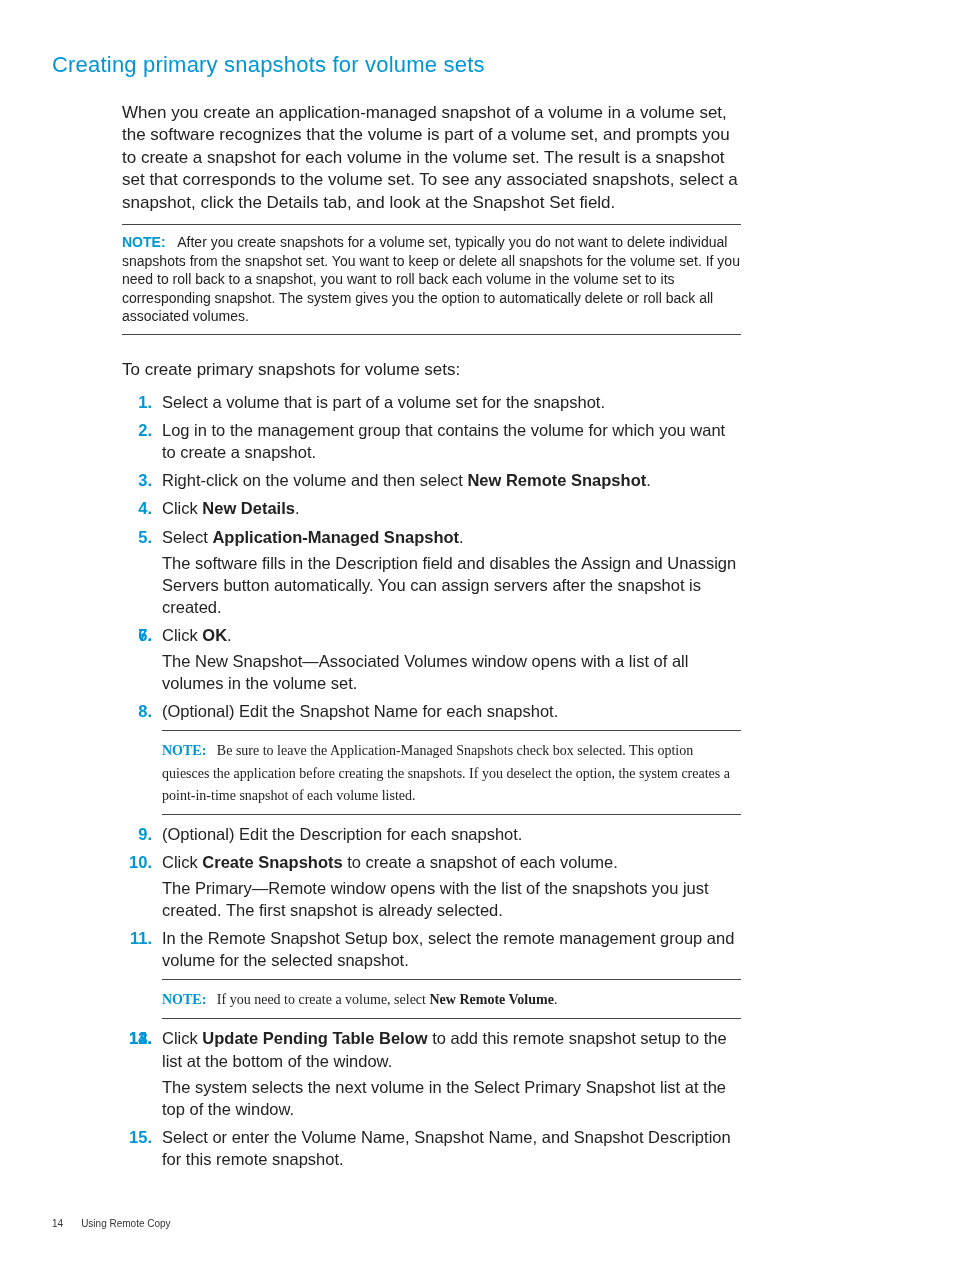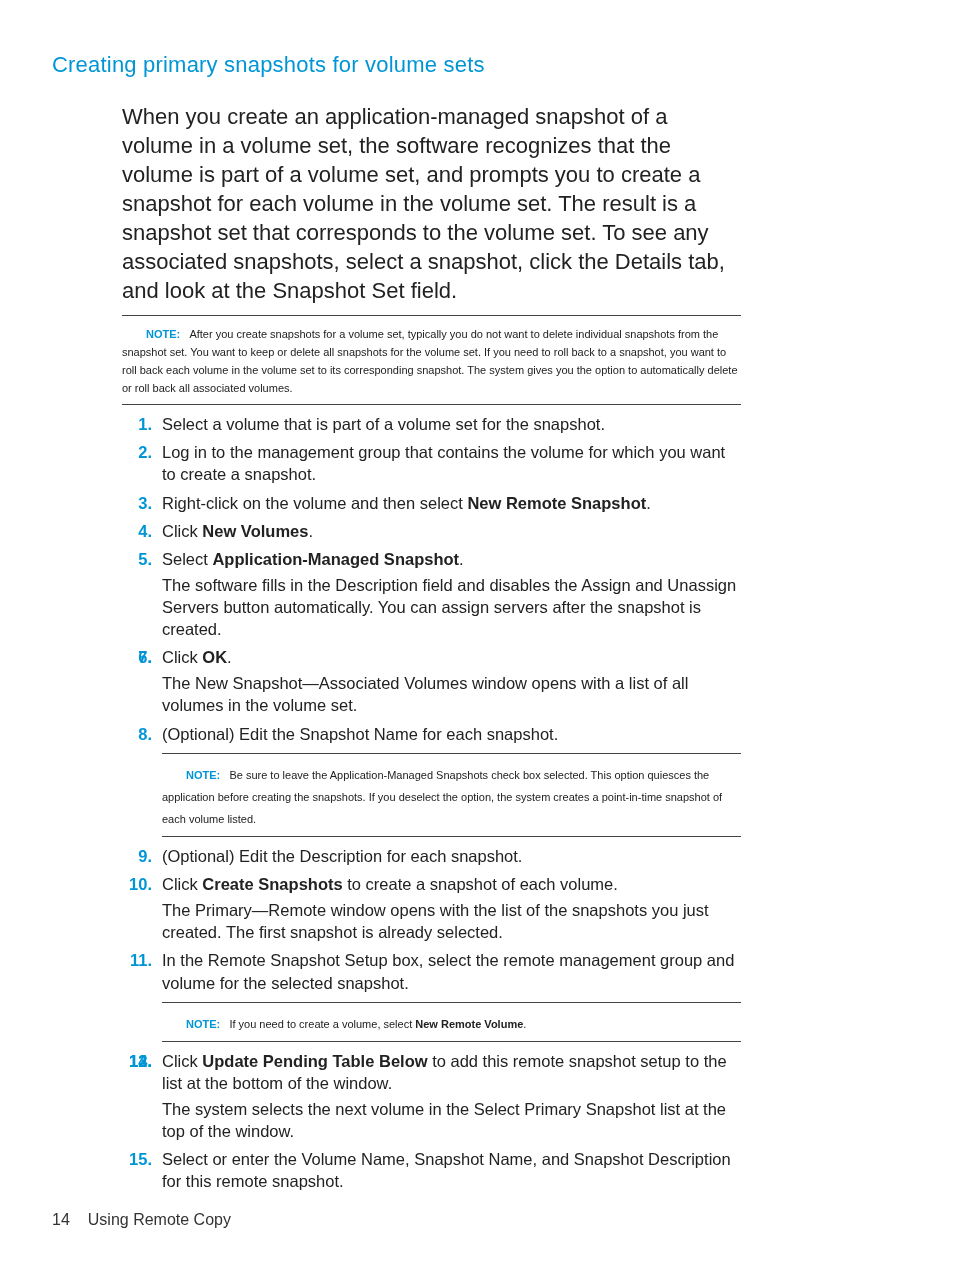--- a/index.html
+++ b/index.html
@@ -24,37 +24,37 @@
     font-weight: 400;
     font-size: 22px;
     margin: 0 0 12px 0;
     letter-spacing: 0.2px;
   }
   .body-indent {
     margin-left: 70px;
   }
   p {
     margin: 24px 0 10px 0;
-    font-size: 22px;
+    font-size: 17px;
     line-height: 1.32;
   }
   .italic { font-style: italic; }
   .hr {
     border: none;
     border-top: 1px solid #444;
     margin: 8px 0;
   }
   .note-block {
     margin: 4px 0;
   }
   .note-label {
     color: #0096d6;
     font-weight: 700;
   }
-  .note-text { font-size: 11px; line-height: 1.32; margin-left: 24px; }
+  .note-text { font-size: 14px; line-height: 1.32; }
   ol.steps {
     list-style: none;
     padding: 0;
     margin: 6px 0 0 0;
   }
   ol.steps > li {
     position: relative;
     padding-left: 40px;
     margin: 4px 0 6px 0;
     font-size: 16.5px;
@@ -68,51 +68,53 @@
     text-align: right;
     color: #0096d6;
     font-weight: 700;
   }
   .b { font-weight: 700; }
   .li-para {
     margin: 4px 0 4px 0;
   }
   .li-note {
     margin: 8px 0 8px 0;
+    font-family: Liberation Serif, serif;
   }
   .footer {
     position: absolute;
     bottom: 42px;
     left: 52px;
-    font-size: 16px;
+    font-size: 10px;
     color: #333;
   }
   .footer .pn { margin-right: 18px; }
 </style>
 </head>
 <body>
 
 <div class="page">
   <h2 class="section-title">Creating primary snapshots for volume sets</h2>
 
   <div class="body-indent">
     <p>When you create an application-managed snapshot of a volume in a volume set, the software recognizes that the volume is part of a volume set, and prompts you to create a snapshot for each volume in the volume set. The result is a snapshot set that corresponds to the volume set. To see any associated snapshots, select a snapshot, click the Details tab, and look at the Snapshot Set field.</p>
 
     <hr class="hr">
     <div class="note-block">
       <span class="note-text"><span class="note-label">NOTE:</span>&nbsp;&nbsp;&nbsp;<span>After you create snapshots for a volume set, typically you do not want to delete individual snapshots from the snapshot set. You want to keep or delete all snapshots for the volume set. If you need to roll back to a snapshot, you want to roll back each volume in the volume set to its corresponding snapshot. The system gives you the option to automatically delete or roll back all associated volumes.</span></span>
     </div>
     <hr class="hr">
 
+    <p>To create primary snapshots for volume sets:</p>
 
     <ol class="steps">
       <li><span class="num">1.</span><span>Select a volume that is part of a volume set for the snapshot.</span></li>
       <li><span class="num">2.</span><span>Log in to the management group that contains the volume for which you want to create a snapshot.</span></li>
       <li><span class="num">3.</span><span>Right-click on the volume and then select </span><span class="b">New Remote Snapshot</span><span>.</span></li>
-      <li><span class="num">4.</span><span>Click </span><span class="b">New Volumes</span><span>.</span></li>
+      <li><span class="num">4.</span><span>Click </span><span class="b">New Details</span><span>.</span></li>
       <li><span class="num">5.</span><span>Select </span><span class="b">Application-Managed Snapshot</span><span>.</span>
         <div class="li-para">The software fills in the Description field and disables the Assign and Unassign Servers button automatically. You can assign servers after the snapshot is created.</div>
       </li>
       <li><span class="num">6.</span></li>
       <li><span class="num">7.</span><span>Click </span><span class="b">OK</span><span>.</span>
         <div class="li-para">The New Snapshot—Associated Volumes window opens with a list of all volumes in the volume set.</div>
       </li>
       <li><span class="num">8.</span><span>(Optional) Edit the Snapshot Name for each snapshot.</span>
         <div class="li-note">
           <hr class="hr">

